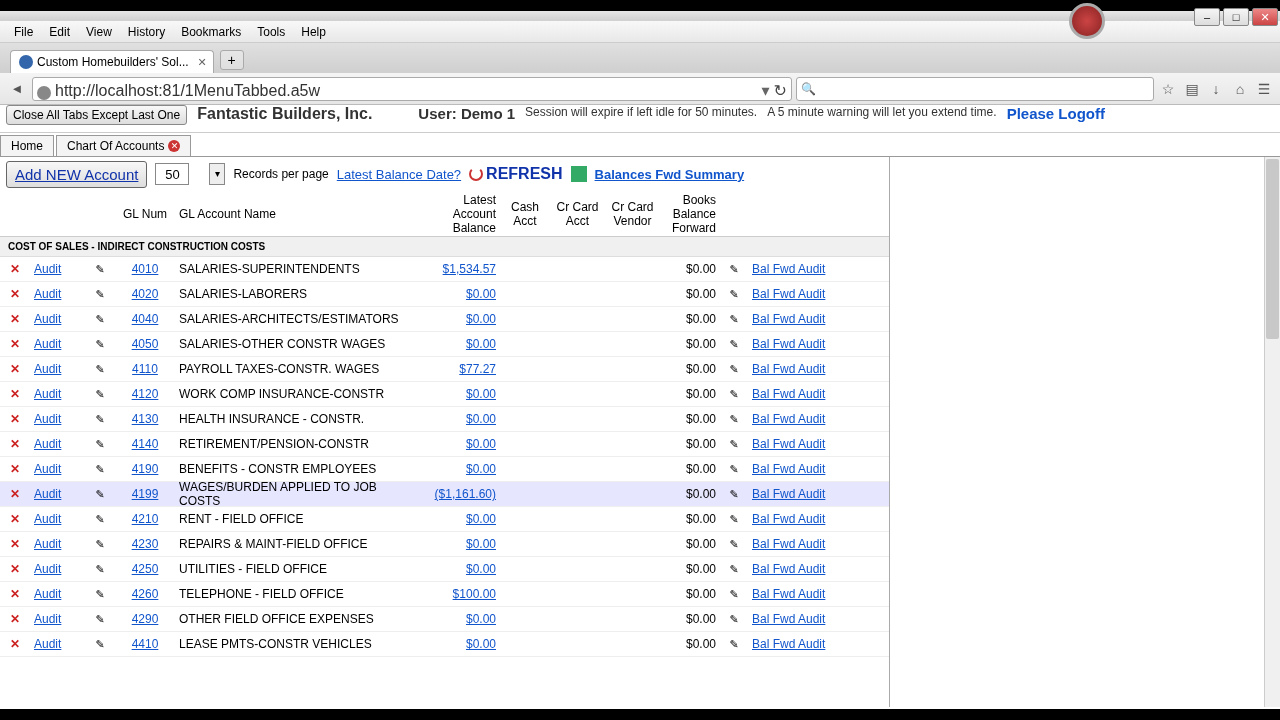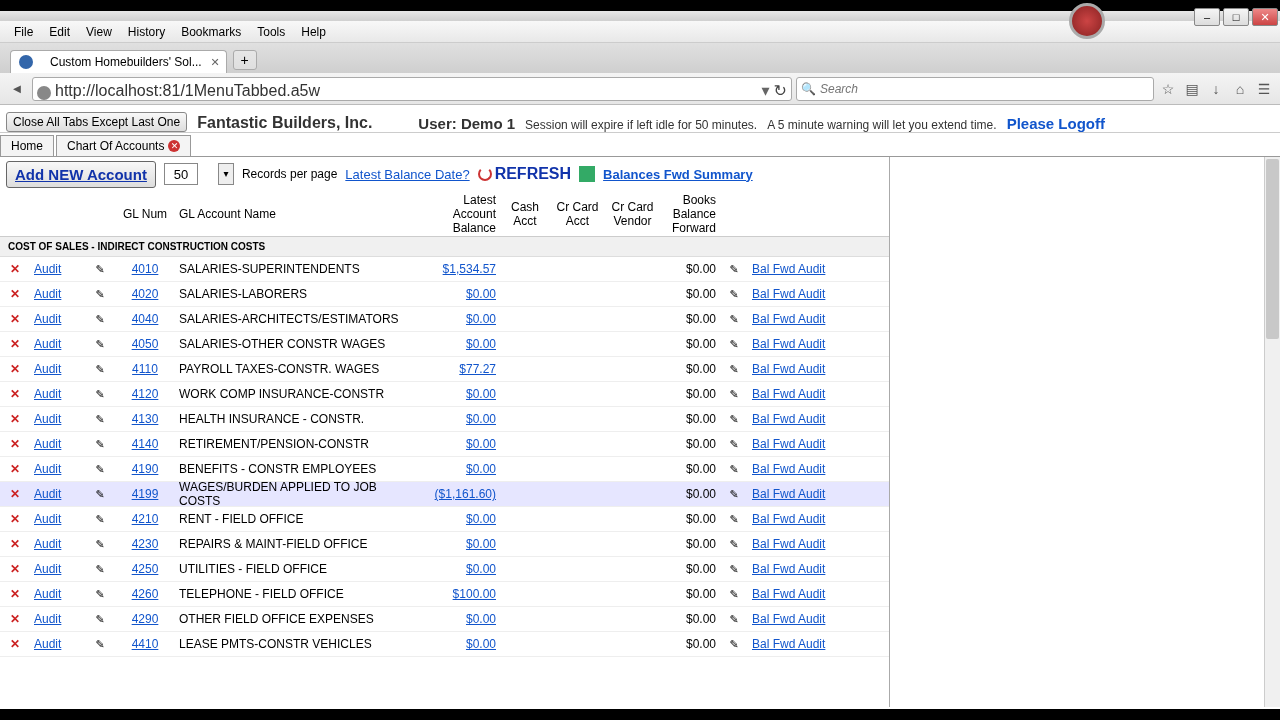--- a/index.html
+++ b/index.html
@@ -6,50 +6,50 @@
 body { background:#000; width:1280px; height:720px; overflow:hidden; }
 .window { background:#fff; width:1280px; height:698px; margin-top:11px; }
 .titlebar { height:10px; background:linear-gradient(#e8e8e8,#d0d0d0); position:relative; }
 .winbtns { position:absolute; right:2px; top:-3px; display:flex; gap:3px; }
 .winbtn { width:26px; height:18px; background:linear-gradient(#f5f5f5,#ddd); border:1px solid #888; border-radius:2px; font-size:11px; text-align:center; line-height:16px; cursor:pointer; }
 .winbtn.close { background:linear-gradient(#e88,#c44); color:#fff; }
 .record-circle { position:absolute; right:175px; top:-8px; width:36px; height:36px; background:radial-gradient(#c44,#822); border-radius:50%; border:3px solid #aaa; }
 .menubar { height:22px; background:linear-gradient(#f8f8f8,#e8e8e8); display:flex; align-items:center; padding:0 6px; font-size:12px; border-bottom:1px solid #ccc; }
 .menubar span { padding:0 8px; cursor:pointer; }
 .tabstrip { height:30px; background:linear-gradient(#e0e0e0,#cfcfcf); display:flex; align-items:flex-end; padding-left:10px; }
-.tab { background:#fff; border:1px solid #aaa; border-bottom:none; border-radius:4px 4px 0 0; padding:4px 24px 4px 8px; font-size:12px; position:relative; display:flex; align-items:center; gap:17px; }
+.tab { background:#fff; border:1px solid #aaa; border-bottom:none; border-radius:4px 4px 0 0; padding:4px 24px 4px 8px; font-size:12px; position:relative; display:flex; align-items:center; gap:4px; }
 .tab .favicon { width:14px; height:14px; background:#36a; border-radius:50%; }
 .tab .close { position:absolute; right:6px; top:5px; font-size:11px; color:#666; cursor:pointer; }
 .addtab { width:24px; height:20px; background:rgba(255,255,255,0.3); border:1px solid #aaa; border-radius:3px; margin-left:6px; margin-bottom:3px; text-align:center; font-size:14px; line-height:18px; cursor:pointer; }
 .addressbar { height:32px; background:linear-gradient(#f4f4f4,#e6e6e6); display:flex; align-items:center; padding:0 6px; gap:4px; border-bottom:1px solid #bbb; }
 .navbtn { width:22px; height:22px; border-radius:3px; font-size:13px; text-align:center; line-height:22px; color:#555; cursor:pointer; }
 .urlbox { flex:0 0 760px; height:24px; border:1px solid #aaa; border-radius:3px; background:#fff; display:flex; align-items:flex-end; padding:0 4px; font-size:16px; color:#333; }
 .urlbox .globe { width:14px; height:14px; background:#888; border-radius:50%; margin-right:4px; }
 .urlbox .url { flex:1; }
 .urlbox .dd { color:#666; padding:0 4px; cursor:pointer; }
 .urlbox .reload { color:#444; cursor:pointer; }
 .searchbox { flex:1; height:24px; border:1px solid #aaa; border-radius:3px; background:#fff; display:flex; align-items:center; padding:0 4px; font-size:12px; color:#888; }
 .searchbox .mag { margin-right:4px; }
 .tbicon { width:20px; height:20px; text-align:center; line-height:20px; font-size:14px; color:#555; cursor:pointer; }
 .content { height:604px; overflow:hidden; position:relative; }
-.appheader { height:28px; display:flex; align-items:flex-end; gap:10px; padding:0 6px; border-bottom:1px solid #ccc; font-size:13px; }
+.appheader { height:28px; display:flex; align-items:flex-start; gap:10px; padding:0 6px; border-bottom:1px solid #ccc; font-size:13px; }
 .closebtn { background:linear-gradient(#f8f8f8,#ddd); border:1px solid #888; border-radius:3px; padding:2px 6px; font-size:12px; cursor:pointer; }
 .company { font-size:16px; font-weight:bold; color:#333; }
 .user { font-size:15px; font-weight:bold; color:#333;margin-left:36px; }
 .session { font-size:12px; color:#333; }
 .logoff { color:#15c; font-weight:bold; font-size:15px; cursor:pointer; }
 .apptabs { height:24px; display:flex; align-items:flex-end; border-bottom:1px solid #999; font-size:12px; }
 .apptab { border:1px solid #999; border-bottom:none; padding:3px 10px; margin-right:2px; background:#f4f4f4; cursor:pointer; display:flex; align-items:center; gap:4px; }
 .apptab .x { width:12px; height:12px; background:#c33; border-radius:50%; color:#fff; font-size:9px; text-align:center; line-height:12px; }
 .main { position:relative; height:552px; }
 .gridarea { position:absolute; left:0; top:0; width:890px; height:550px; border-right:1px solid #aaa; overflow:hidden; }
 .scrollbar-v { position:absolute; right:0; top:0; width:16px; height:550px; background:#f0f0f0; border-left:1px solid #ccc; }
 .scrollbar-v .thumb { position:absolute; left:1px; top:2px; width:13px; height:180px; background:#c8c8c8; border-radius:2px; }
 .toolbar { height:34px; display:flex; align-items:center; gap:8px; padding:2px 6px; }
-.addnew { background:linear-gradient(#f8f8f8,#ddd); border:1px solid #666; border-radius:3px; padding:4px 8px; font-size:15px; font-weight:bold; color:#13a; text-decoration:underline; cursor:pointer; }
+.addnew { background:linear-gradient(#f8f8f8,#ddd); border:1px solid #666; border-radius:3px; padding:4px 8px; font-size:15px; font-weight:normal; color:#13a; text-decoration:underline; cursor:pointer; }
 .pagesize { display:flex; align-items:center; gap:20px; }
 .pagesize input { width:34px; height:22px; border:1px solid #888; text-align:center; font-size:13px; }
 .pagesize .dd { width:16px; height:22px; border:1px solid #888; background:#eee; text-align:center; line-height:20px; font-size:10px; cursor:pointer; }
 .rpp { font-size:12px; }
 .linkblue { color:#15c; text-decoration:underline; font-size:13px; cursor:pointer; }
 .refresh { display:flex; align-items:center; gap:3px; font-weight:bold; color:#13a; cursor:pointer; }
 .refresh .icon { width:14px; height:14px; border:2px solid #c33; border-radius:50%; border-top-color:transparent; }
 .excel { width:16px; height:16px; background:#3a6; cursor:pointer; }
 .gridhead { display:flex; height:46px; border-bottom:1px solid #ccc; font-size:12px; align-items:center; }
 .gridhead > div { padding:2px 4px; text-align:center; }
@@ -100,21 +100,20 @@
   <div class="addressbar">
     <div class="navbtn">◄</div>
     <div class="urlbox">
       <span class="globe"></span>
       <span class="url">http://localhost:81/1MenuTabbed.a5w</span>
       <span class="dd">▾</span>
       <span class="reload">↻</span>
     </div>
     <div class="searchbox">
       <span class="mag">🔍</span>
-      <input style="border: none; outline: none; flex: 1 1 0%; font-size: 12px; color: rgb(51, 51, 51); font-style: italic;" placeholder="Search">
     </div>
     <div class="tbicon">☆</div>
     <div class="tbicon">▤</div>
     <div class="tbicon">↓</div>
     <div class="tbicon">⌂</div>
     <div class="tbicon">☰</div>
   </div>
 
   <div class="content">
     <div class="appheader">

